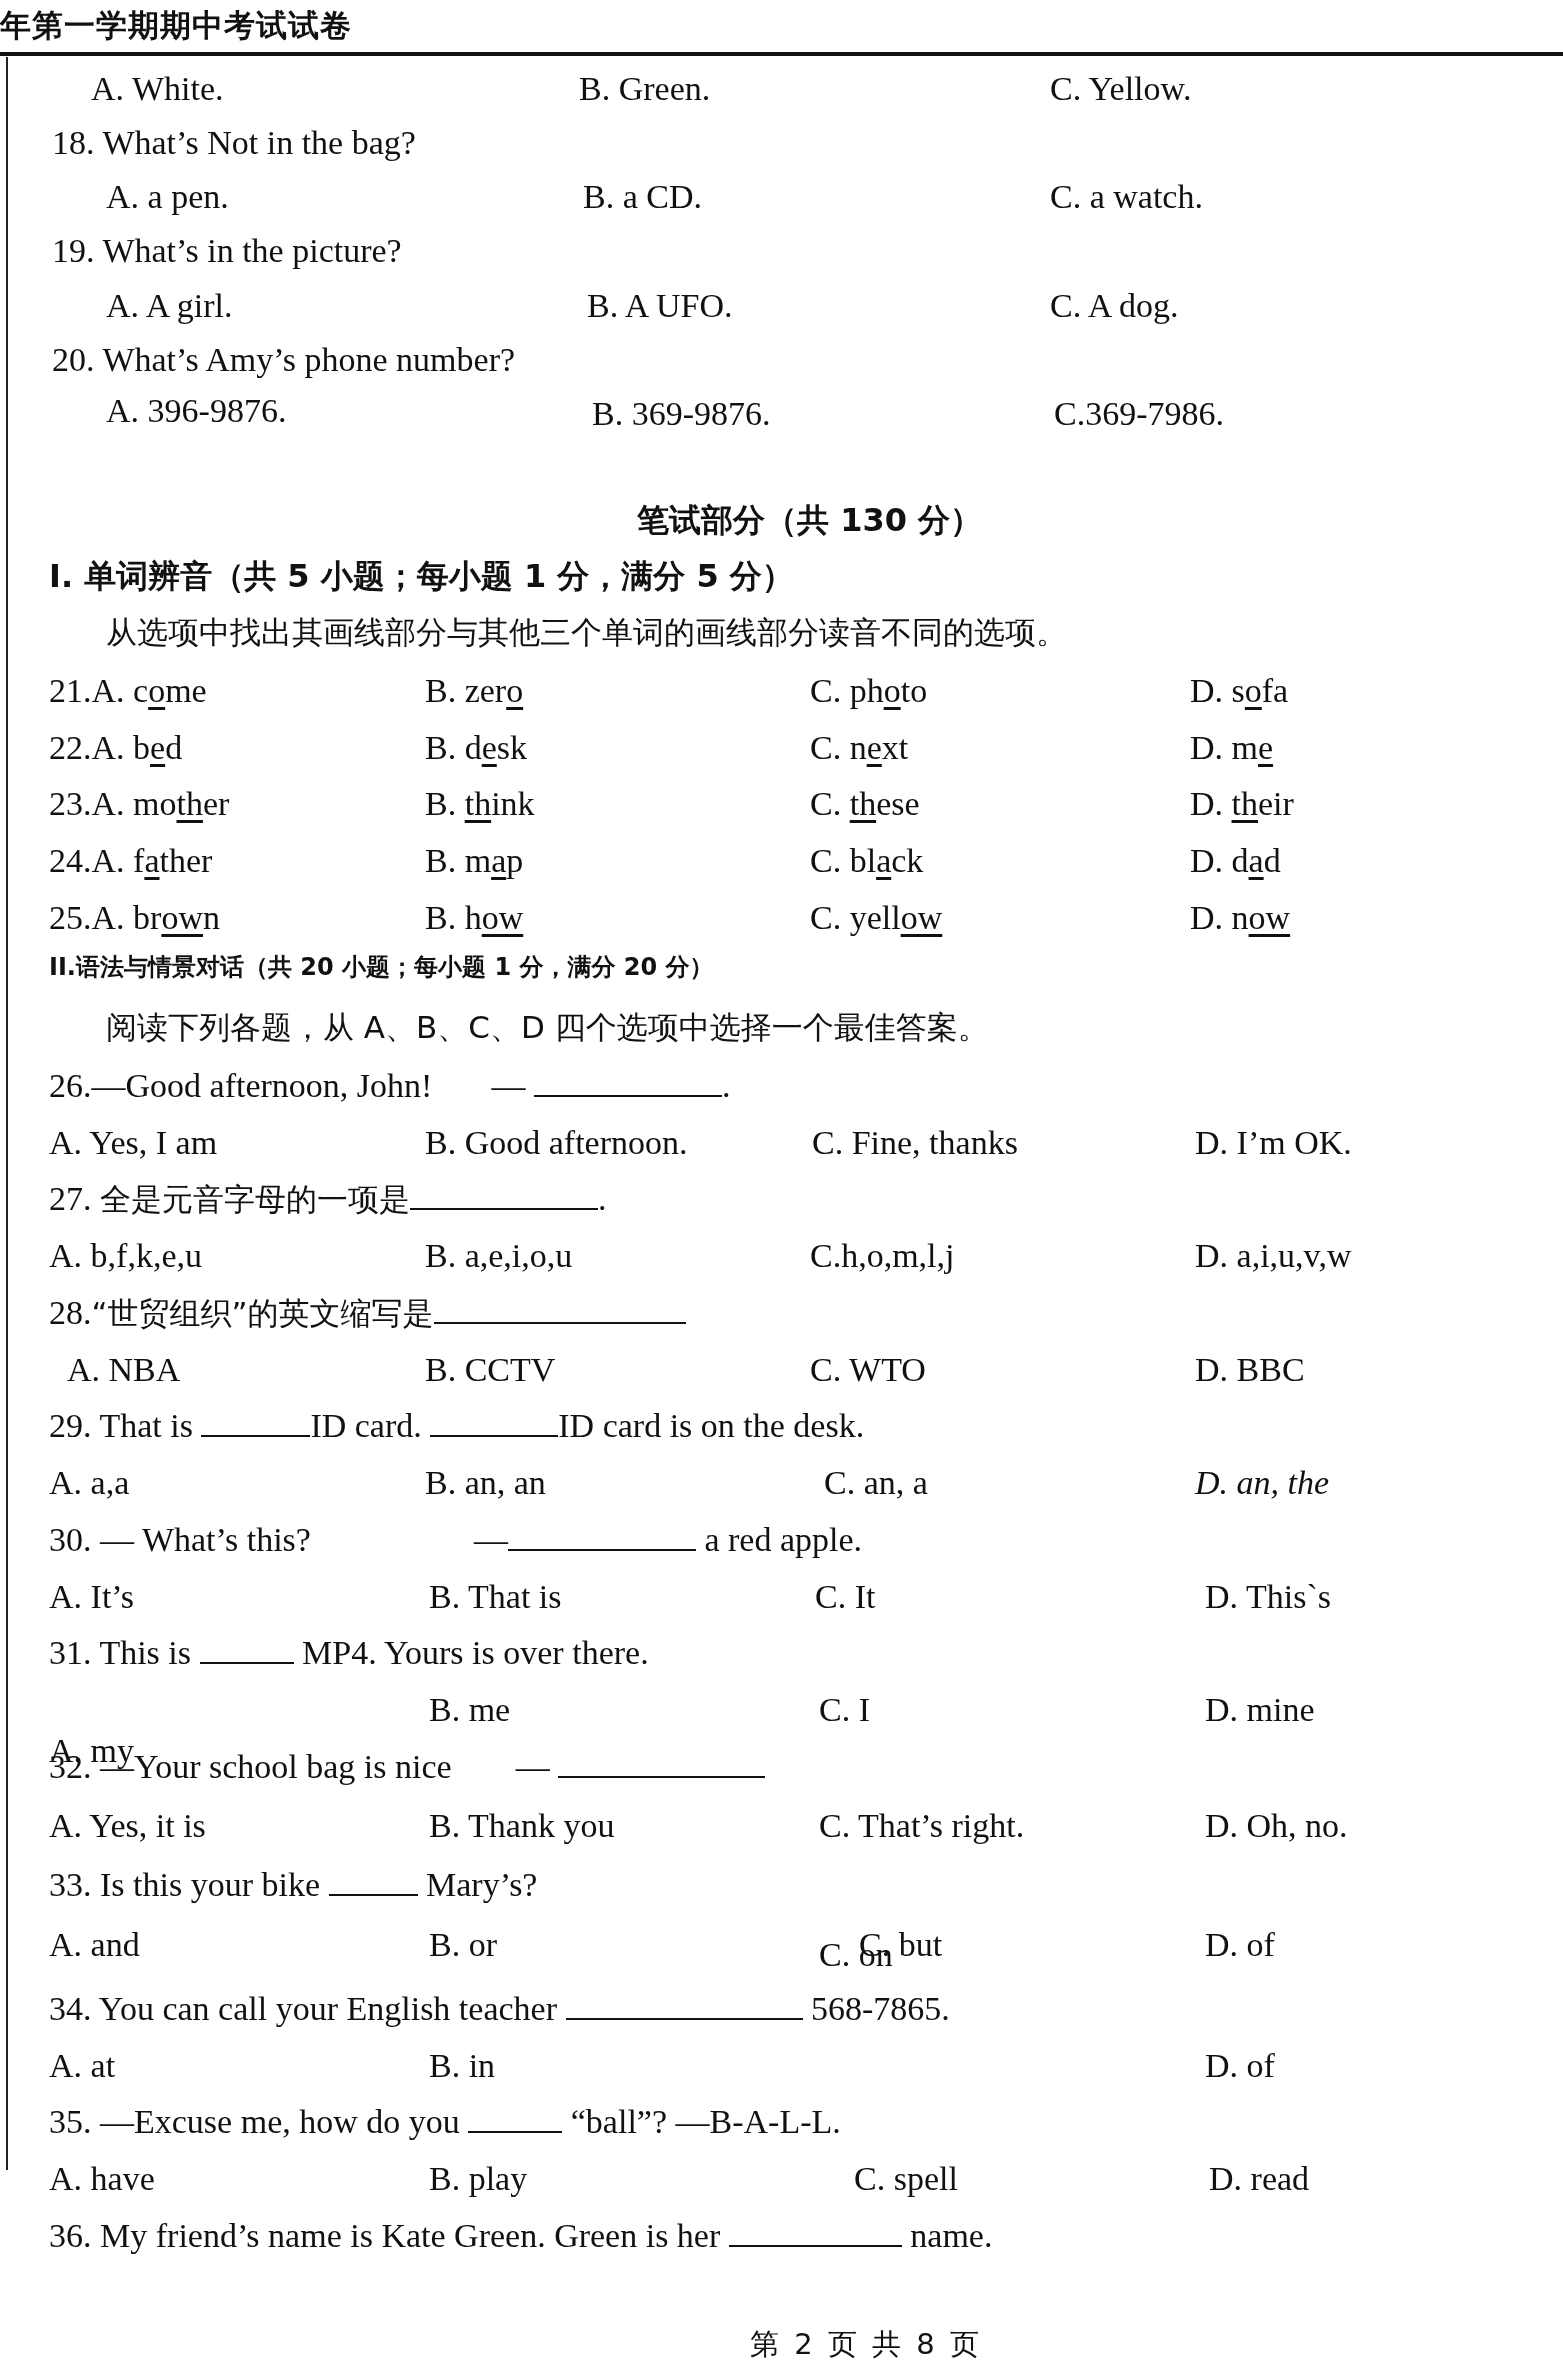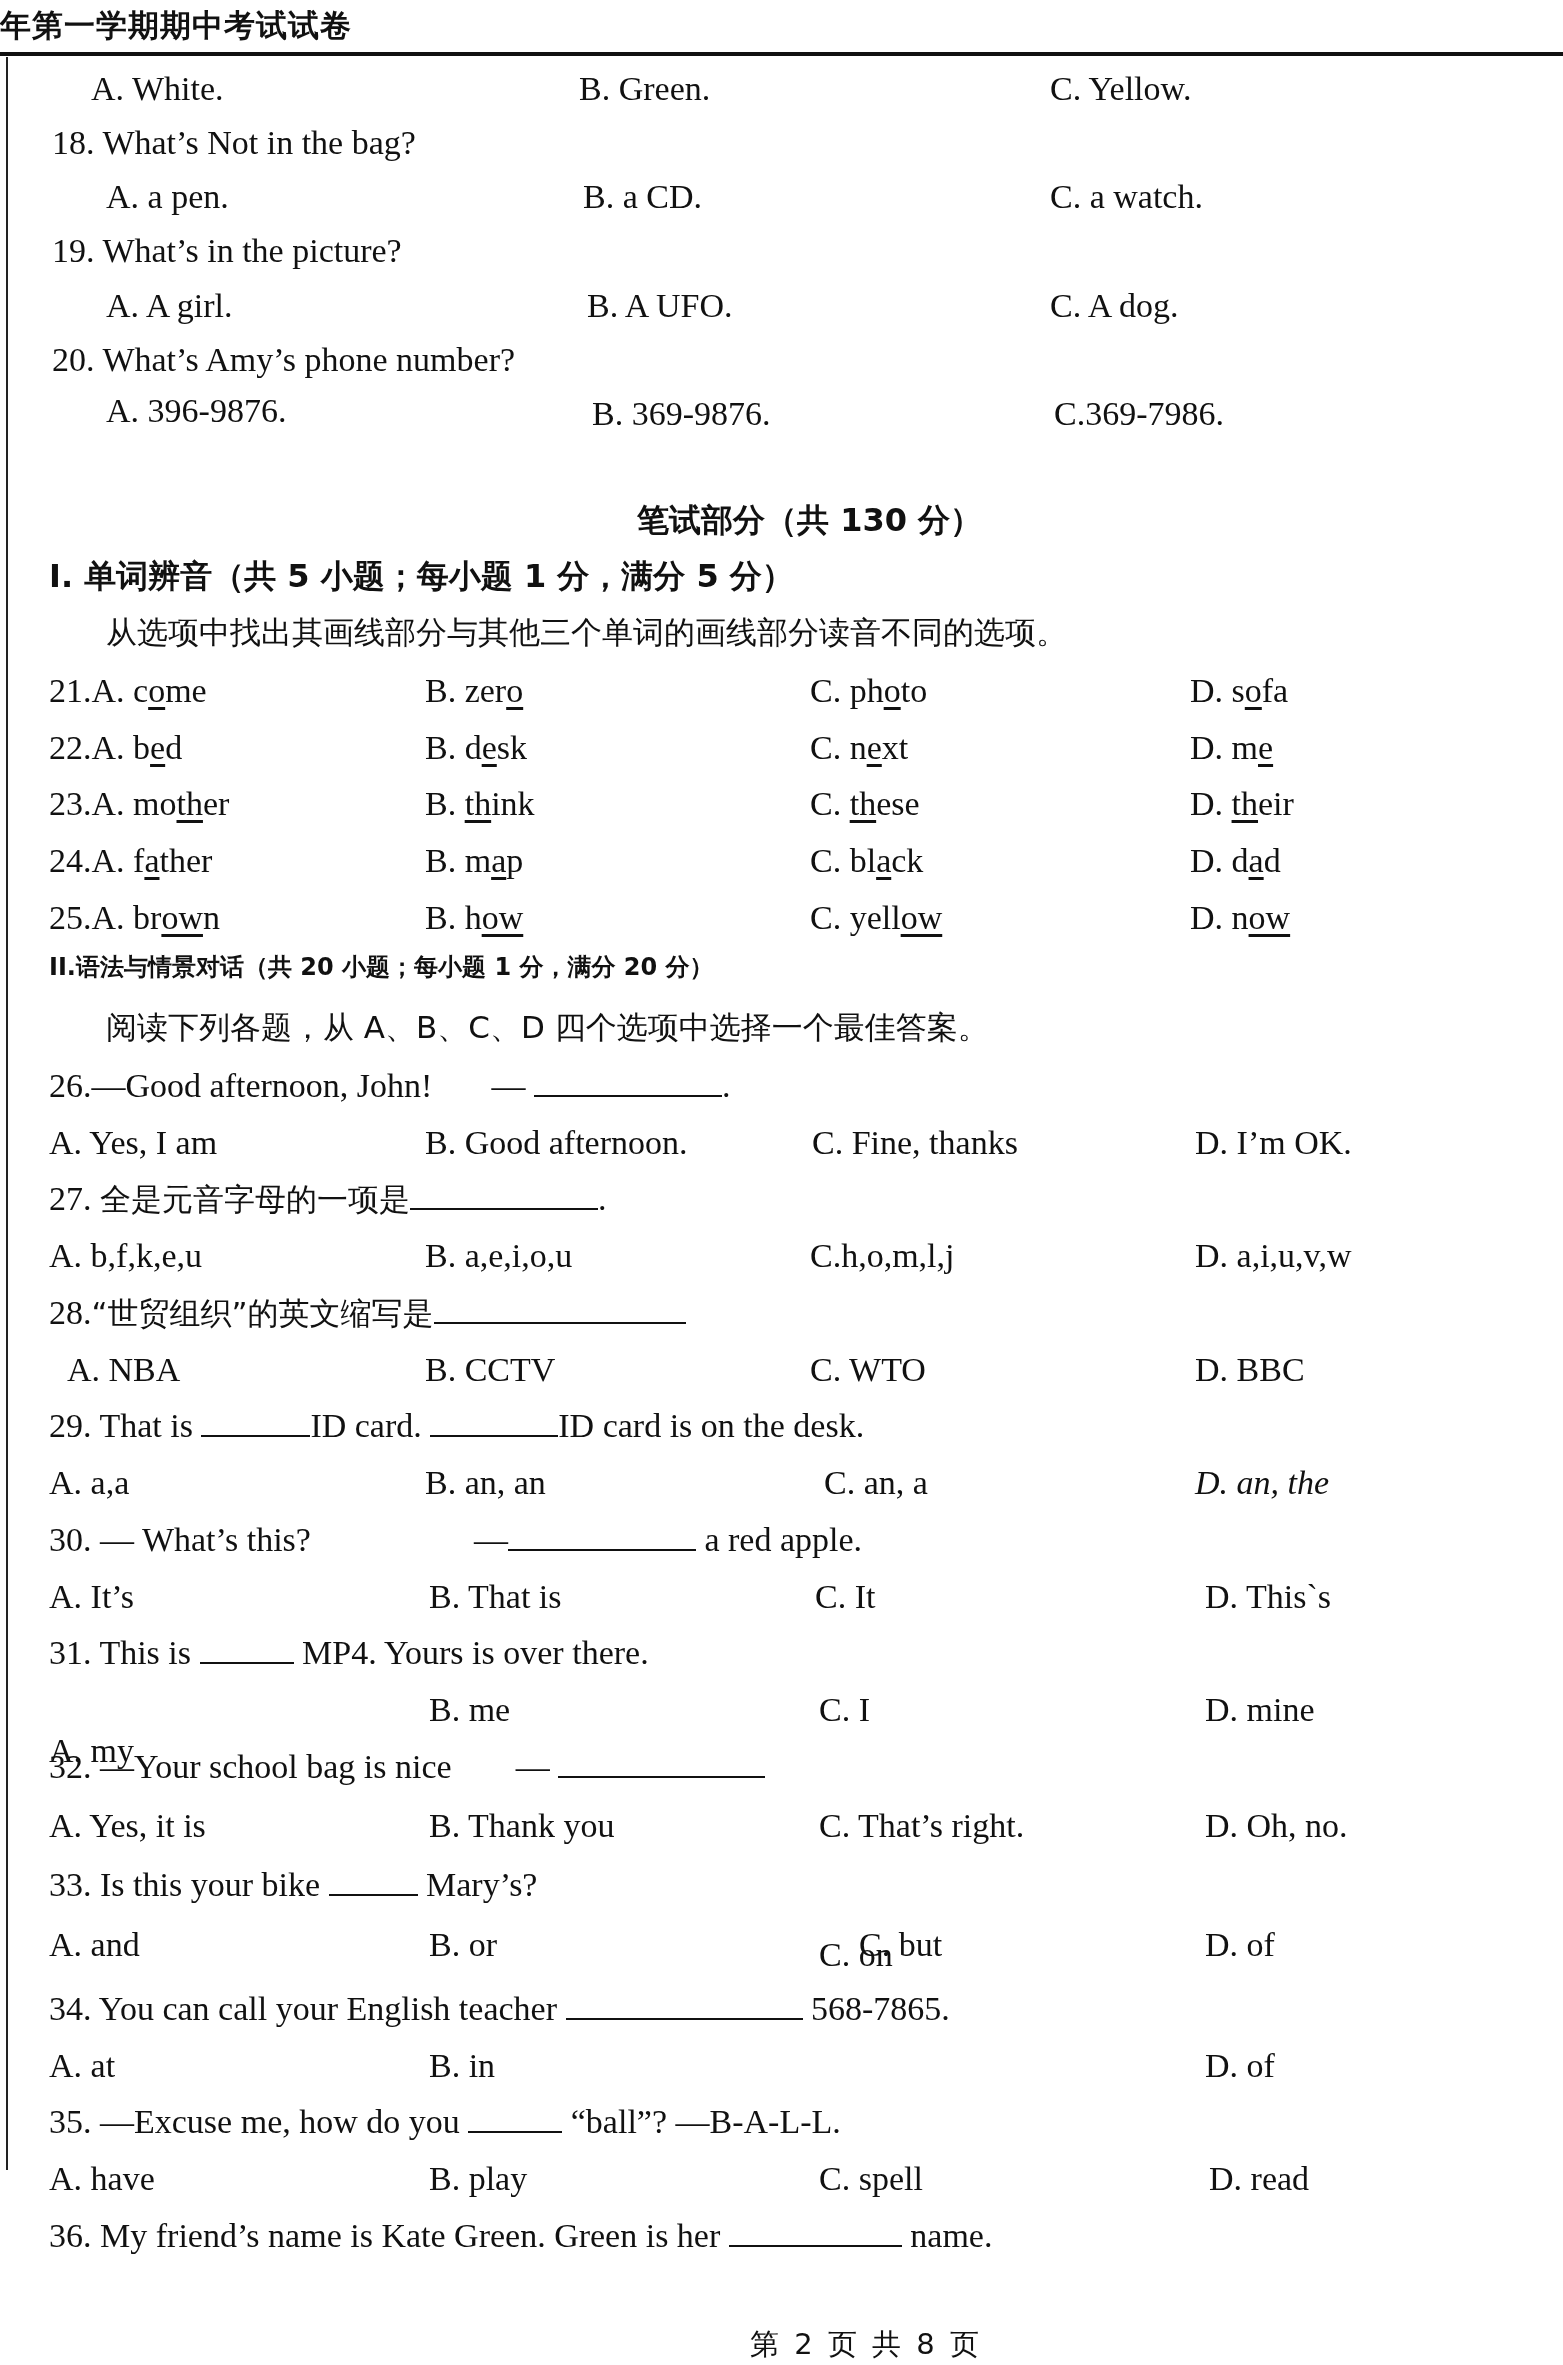--- a/index.html
+++ b/index.html
@@ -126,18 +126,18 @@
     <div class="t" style="left: 49px; top: 1928px;">A. and</div>
     <div class="t" style="left: 429px; top: 1928px;">B. or</div>
     <div class="t" style="left: 819px; top: 1928px; margin-left: 40px;">C. but</div>
     <div class="t" style="left: 1205px; top: 1928px;">D. of</div>
     <div class="t" style="left: 49px; top: 2049px;">A. at</div>
     <div class="t" style="left: 429px; top: 2049px;">B. in</div>
     <div class="t" style="left: 819px; top: 1938px;">C. on</div>
     <div class="t" style="left: 1205px; top: 2049px;">D. of</div>
     <div class="t" style="left: 49px; top: 2162px;">A. have</div>
     <div class="t" style="left: 429px; top: 2162px;">B. play</div>
-    <div class="t" style="left: 819px; top: 2162px;">C. spell</div>
+    <div class="t" style="left: 854px; top: 2162px;">C. spell</div>
     <div class="t" style="left: 1209px; top: 2162px;">D. read</div>
   </div>
 
 <div class="footer">第 2 页  共 8 页</div>
 
 
 </body></html>

